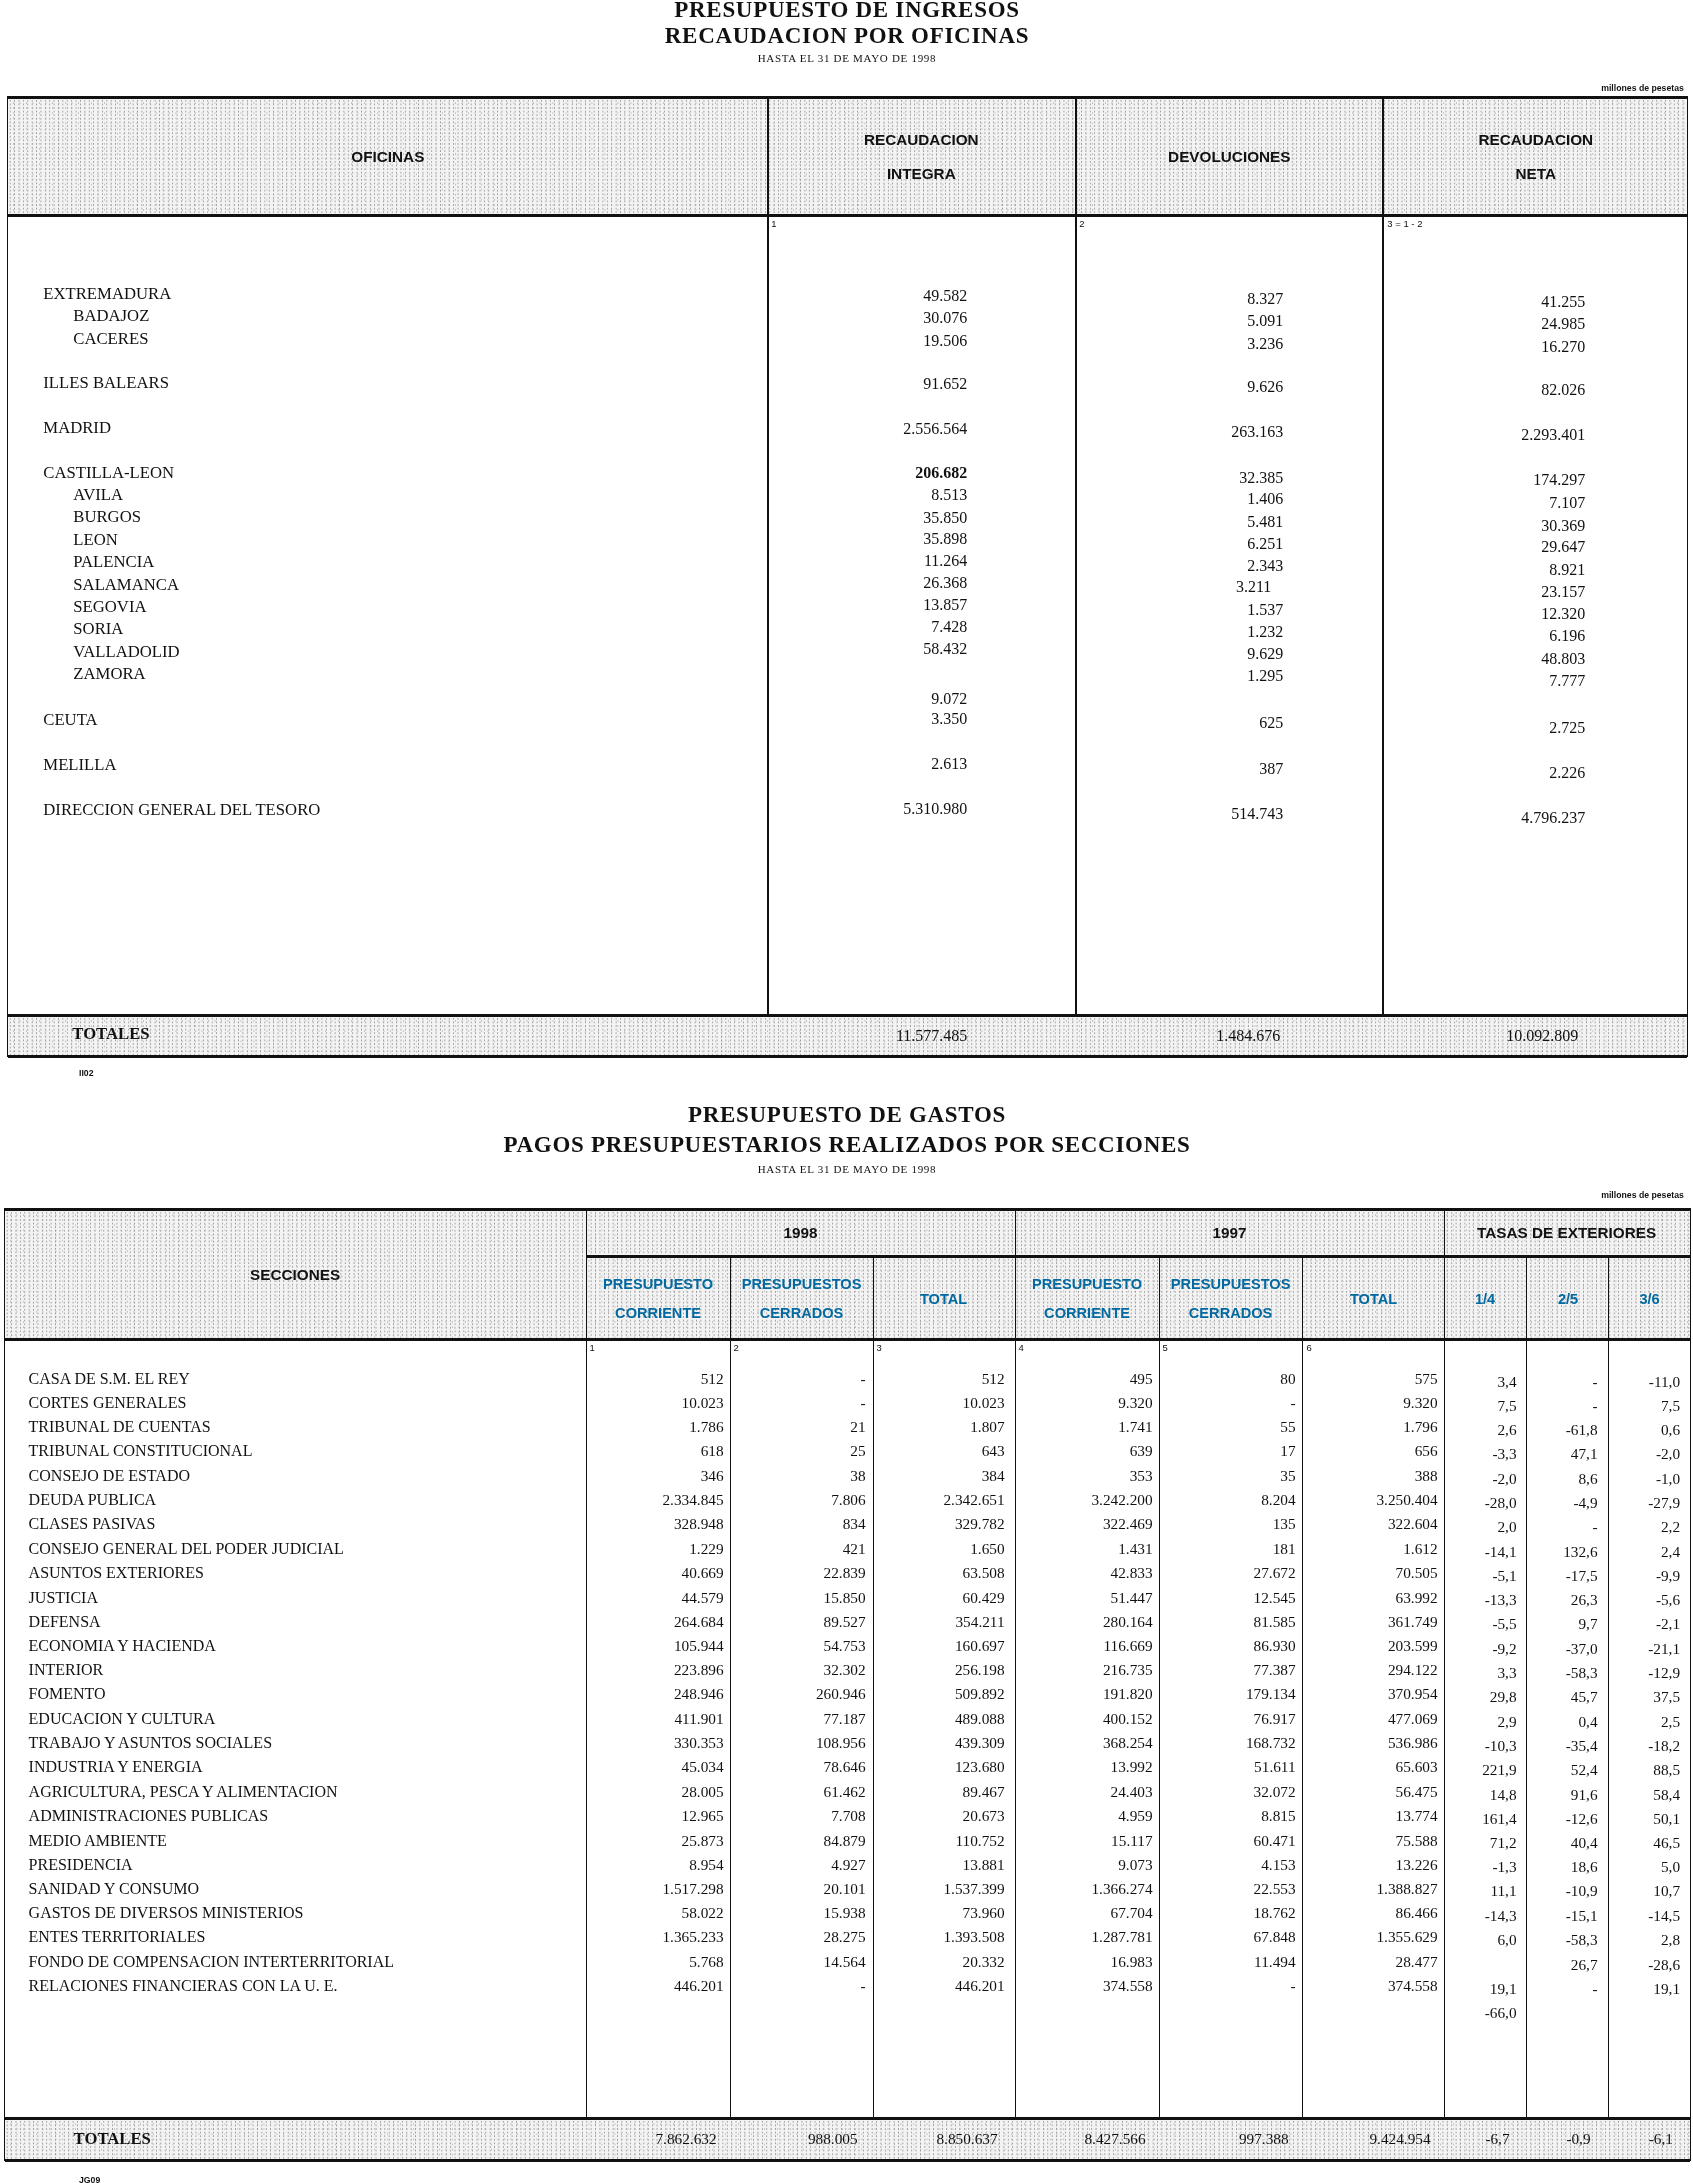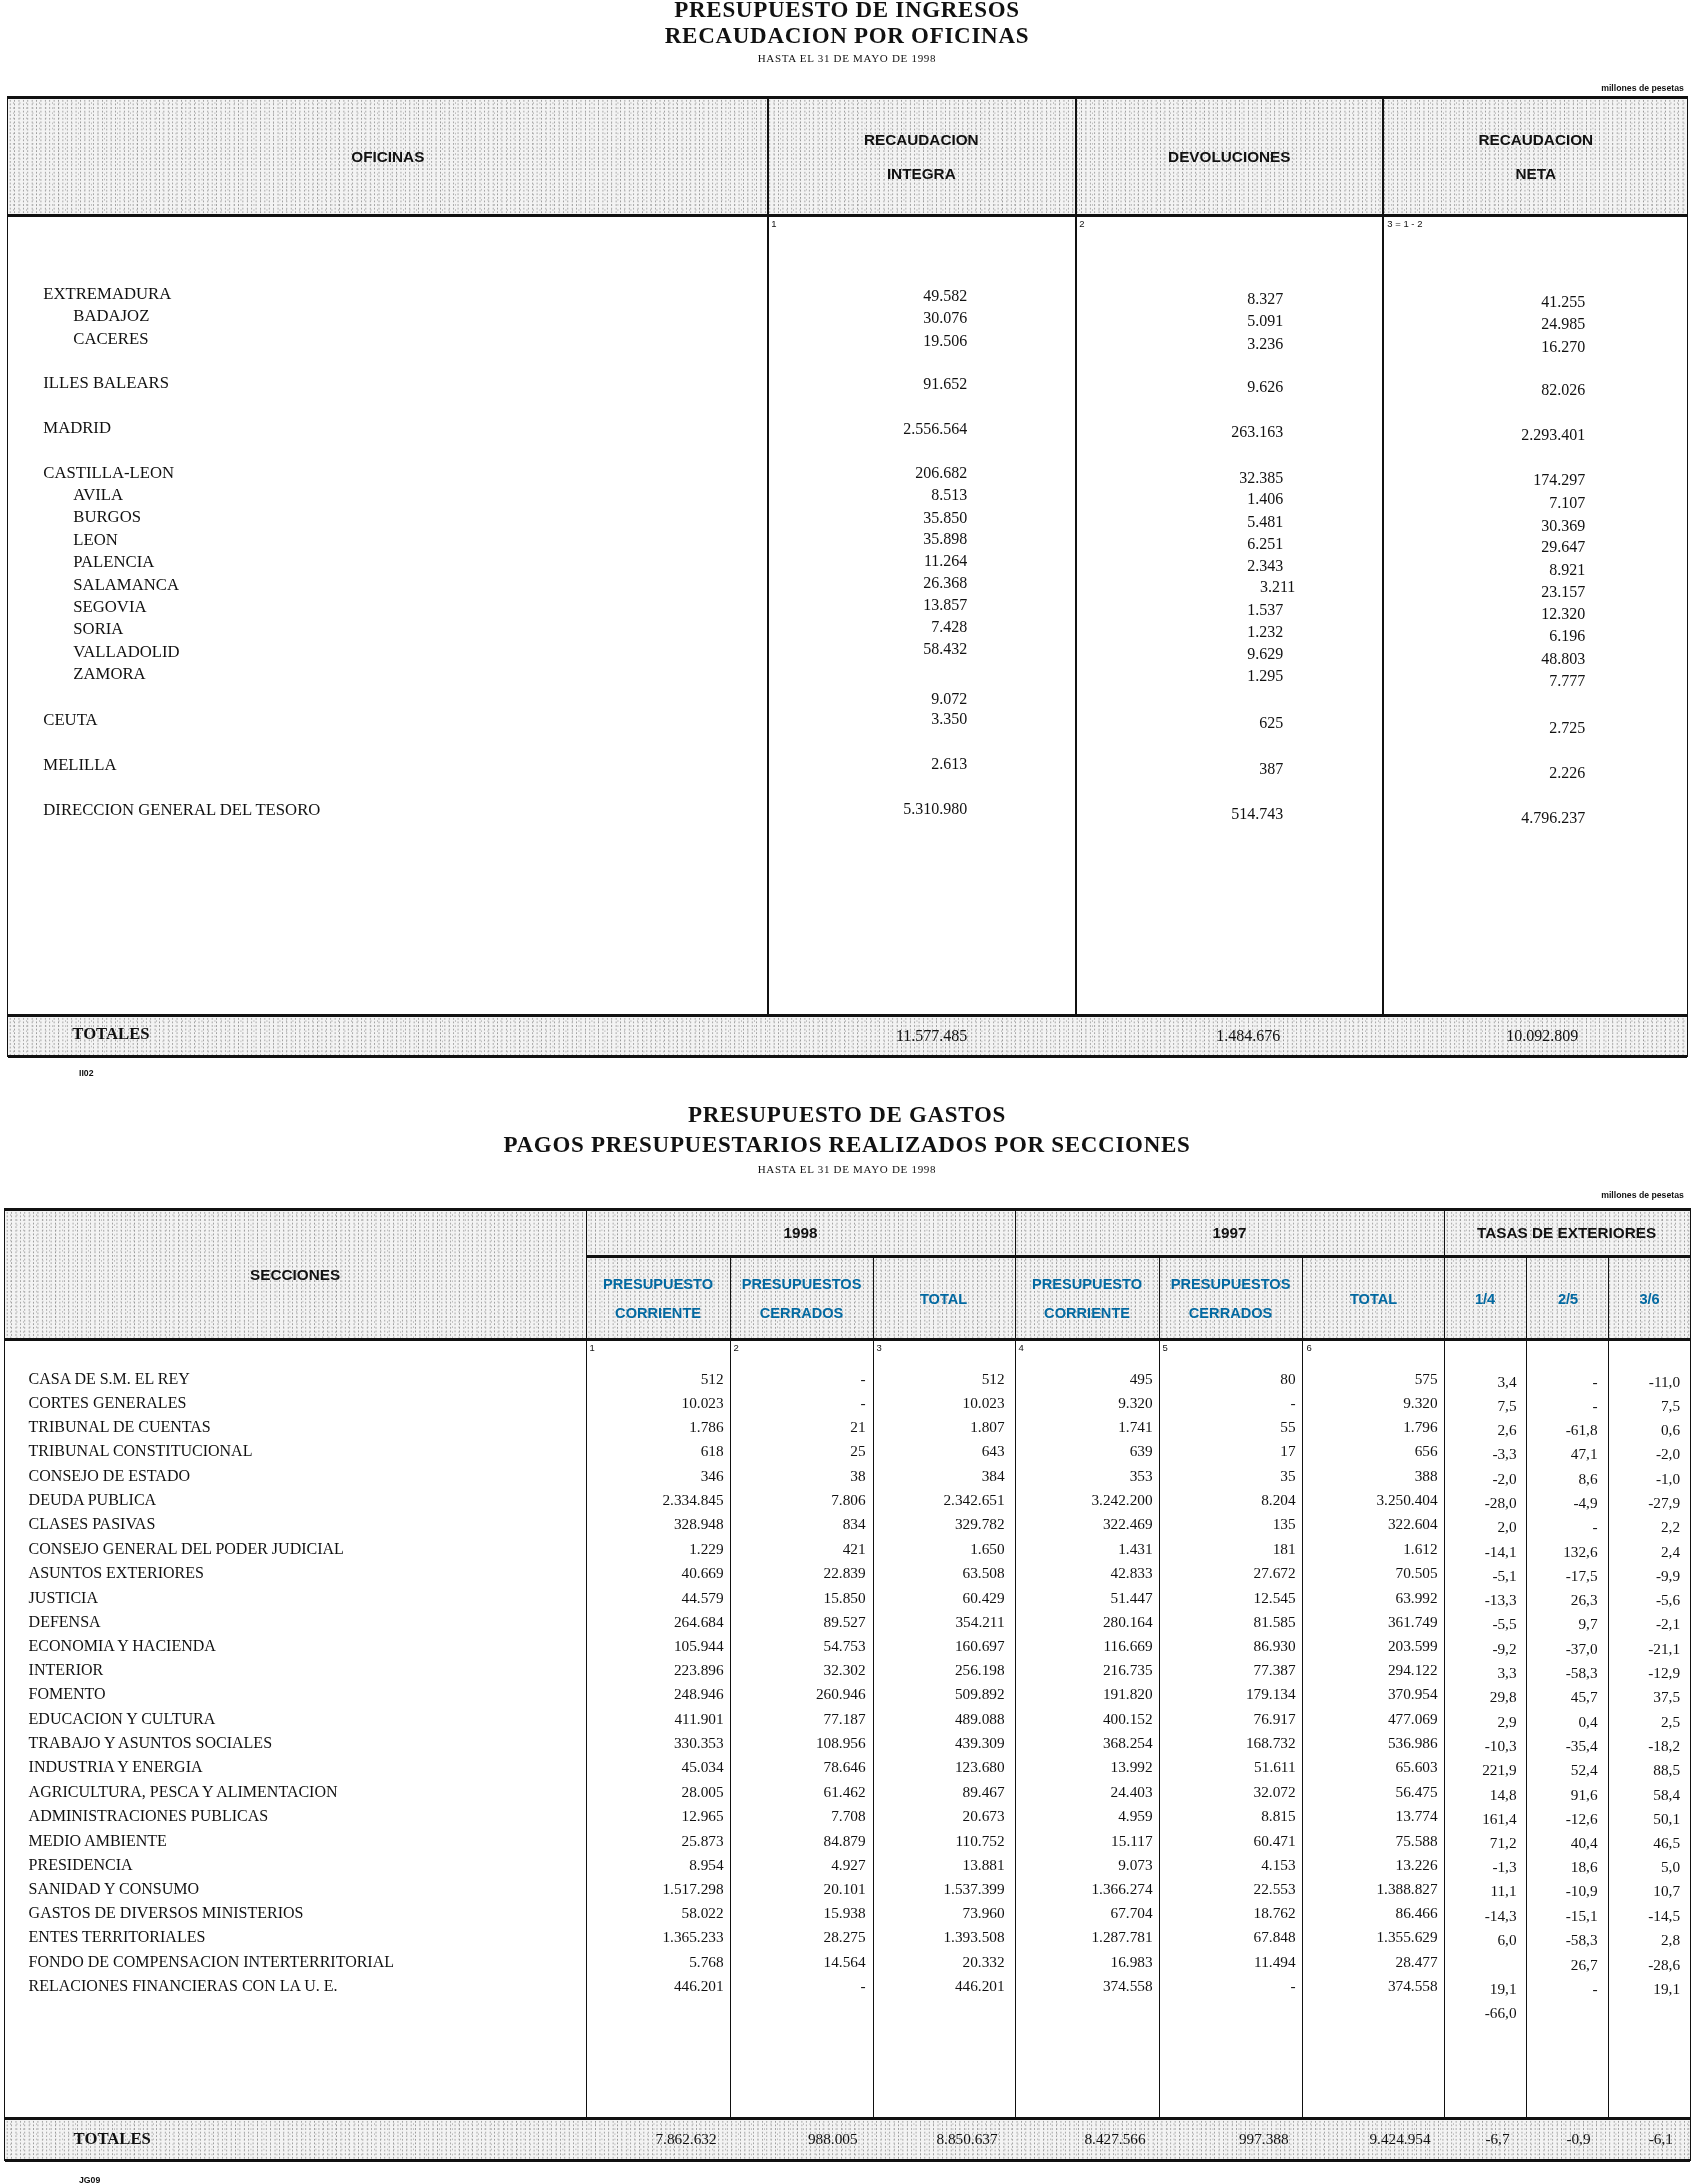--- a/index.html
+++ b/index.html
@@ -80,21 +80,21 @@
     <div class="abs rowname" style="left:65px; top:565px;">ZAMORA</div>
     <div class="abs rowname" style="left:35px; top:611px;">CEUTA</div>
     <div class="abs rowname" style="left:35px; top:656px;">MELILLA</div>
     <div class="abs rowname" style="left:35px; top:701px;">DIRECCION GENERAL DEL TESORO</div>
 
     <div class="abs num" style="right:720px; top:188px;">49.582</div>
     <div class="abs num" style="right:720px; top:210px;">30.076</div>
     <div class="abs num" style="right:720px; top:233px;">19.506</div>
     <div class="abs num" style="right:720px; top:276px;">91.652</div>
     <div class="abs num" style="right:720px; top:321px;">2.556.564</div>
-    <div class="abs num" style="right:720px; top:365px;">206.682</div>
+    <div class="abs num" style="right:720px; top:365px;font-weight:bold;">206.682</div>
     <div class="abs num" style="right:720px; top:387px;">8.513</div>
     <div class="abs num" style="right:720px; top:410px;">35.850</div>
     <div class="abs num" style="right:720px; top:431px;">35.898</div>
     <div class="abs num" style="right:720px; top:453px;">11.264</div>
     <div class="abs num" style="right:720px; top:475px;">26.368</div>
     <div class="abs num" style="right:720px; top:497px;">13.857</div>
     <div class="abs num" style="right:720px; top:519px;">7.428</div>
     <div class="abs num" style="right:720px; top:541px;">58.432</div>
     <div class="abs num" style="right:720px; top:563px;margin-top:28px;">9.072</div>
     <div class="abs num" style="right:720px; top:611px;">3.350</div>
@@ -104,21 +104,21 @@
     <div class="abs num" style="right:404px; top:191px;">8.327</div>
     <div class="abs num" style="right:404px; top:213px;">5.091</div>
     <div class="abs num" style="right:404px; top:236px;">3.236</div>
     <div class="abs num" style="right:404px; top:279px;">9.626</div>
     <div class="abs num" style="right:404px; top:324px;">263.163</div>
     <div class="abs num" style="right:404px; top:370px;">32.385</div>
     <div class="abs num" style="right:404px; top:391px;">1.406</div>
     <div class="abs num" style="right:404px; top:414px;">5.481</div>
     <div class="abs num" style="right:404px; top:436px;">6.251</div>
     <div class="abs num" style="right:404px; top:458px;">2.343</div>
-    <div class="abs num" style="right:392px; top:479px;">3.211</div>
+    <div class="abs num" style="right:416px; top:479px;">3.211</div>
     <div class="abs num" style="right:404px; top:502px;">1.537</div>
     <div class="abs num" style="right:404px; top:524px;">1.232</div>
     <div class="abs num" style="right:404px; top:546px;">9.629</div>
     <div class="abs num" style="right:404px; top:568px;">1.295</div>
     <div class="abs num" style="right:404px; top:615px;">625</div>
     <div class="abs num" style="right:404px; top:661px;">387</div>
     <div class="abs num" style="right:404px; top:706px;">514.743</div>
 
     <div class="abs num" style="right:102px; top:194px;">41.255</div>
     <div class="abs num" style="right:102px; top:216px;">24.985</div>

